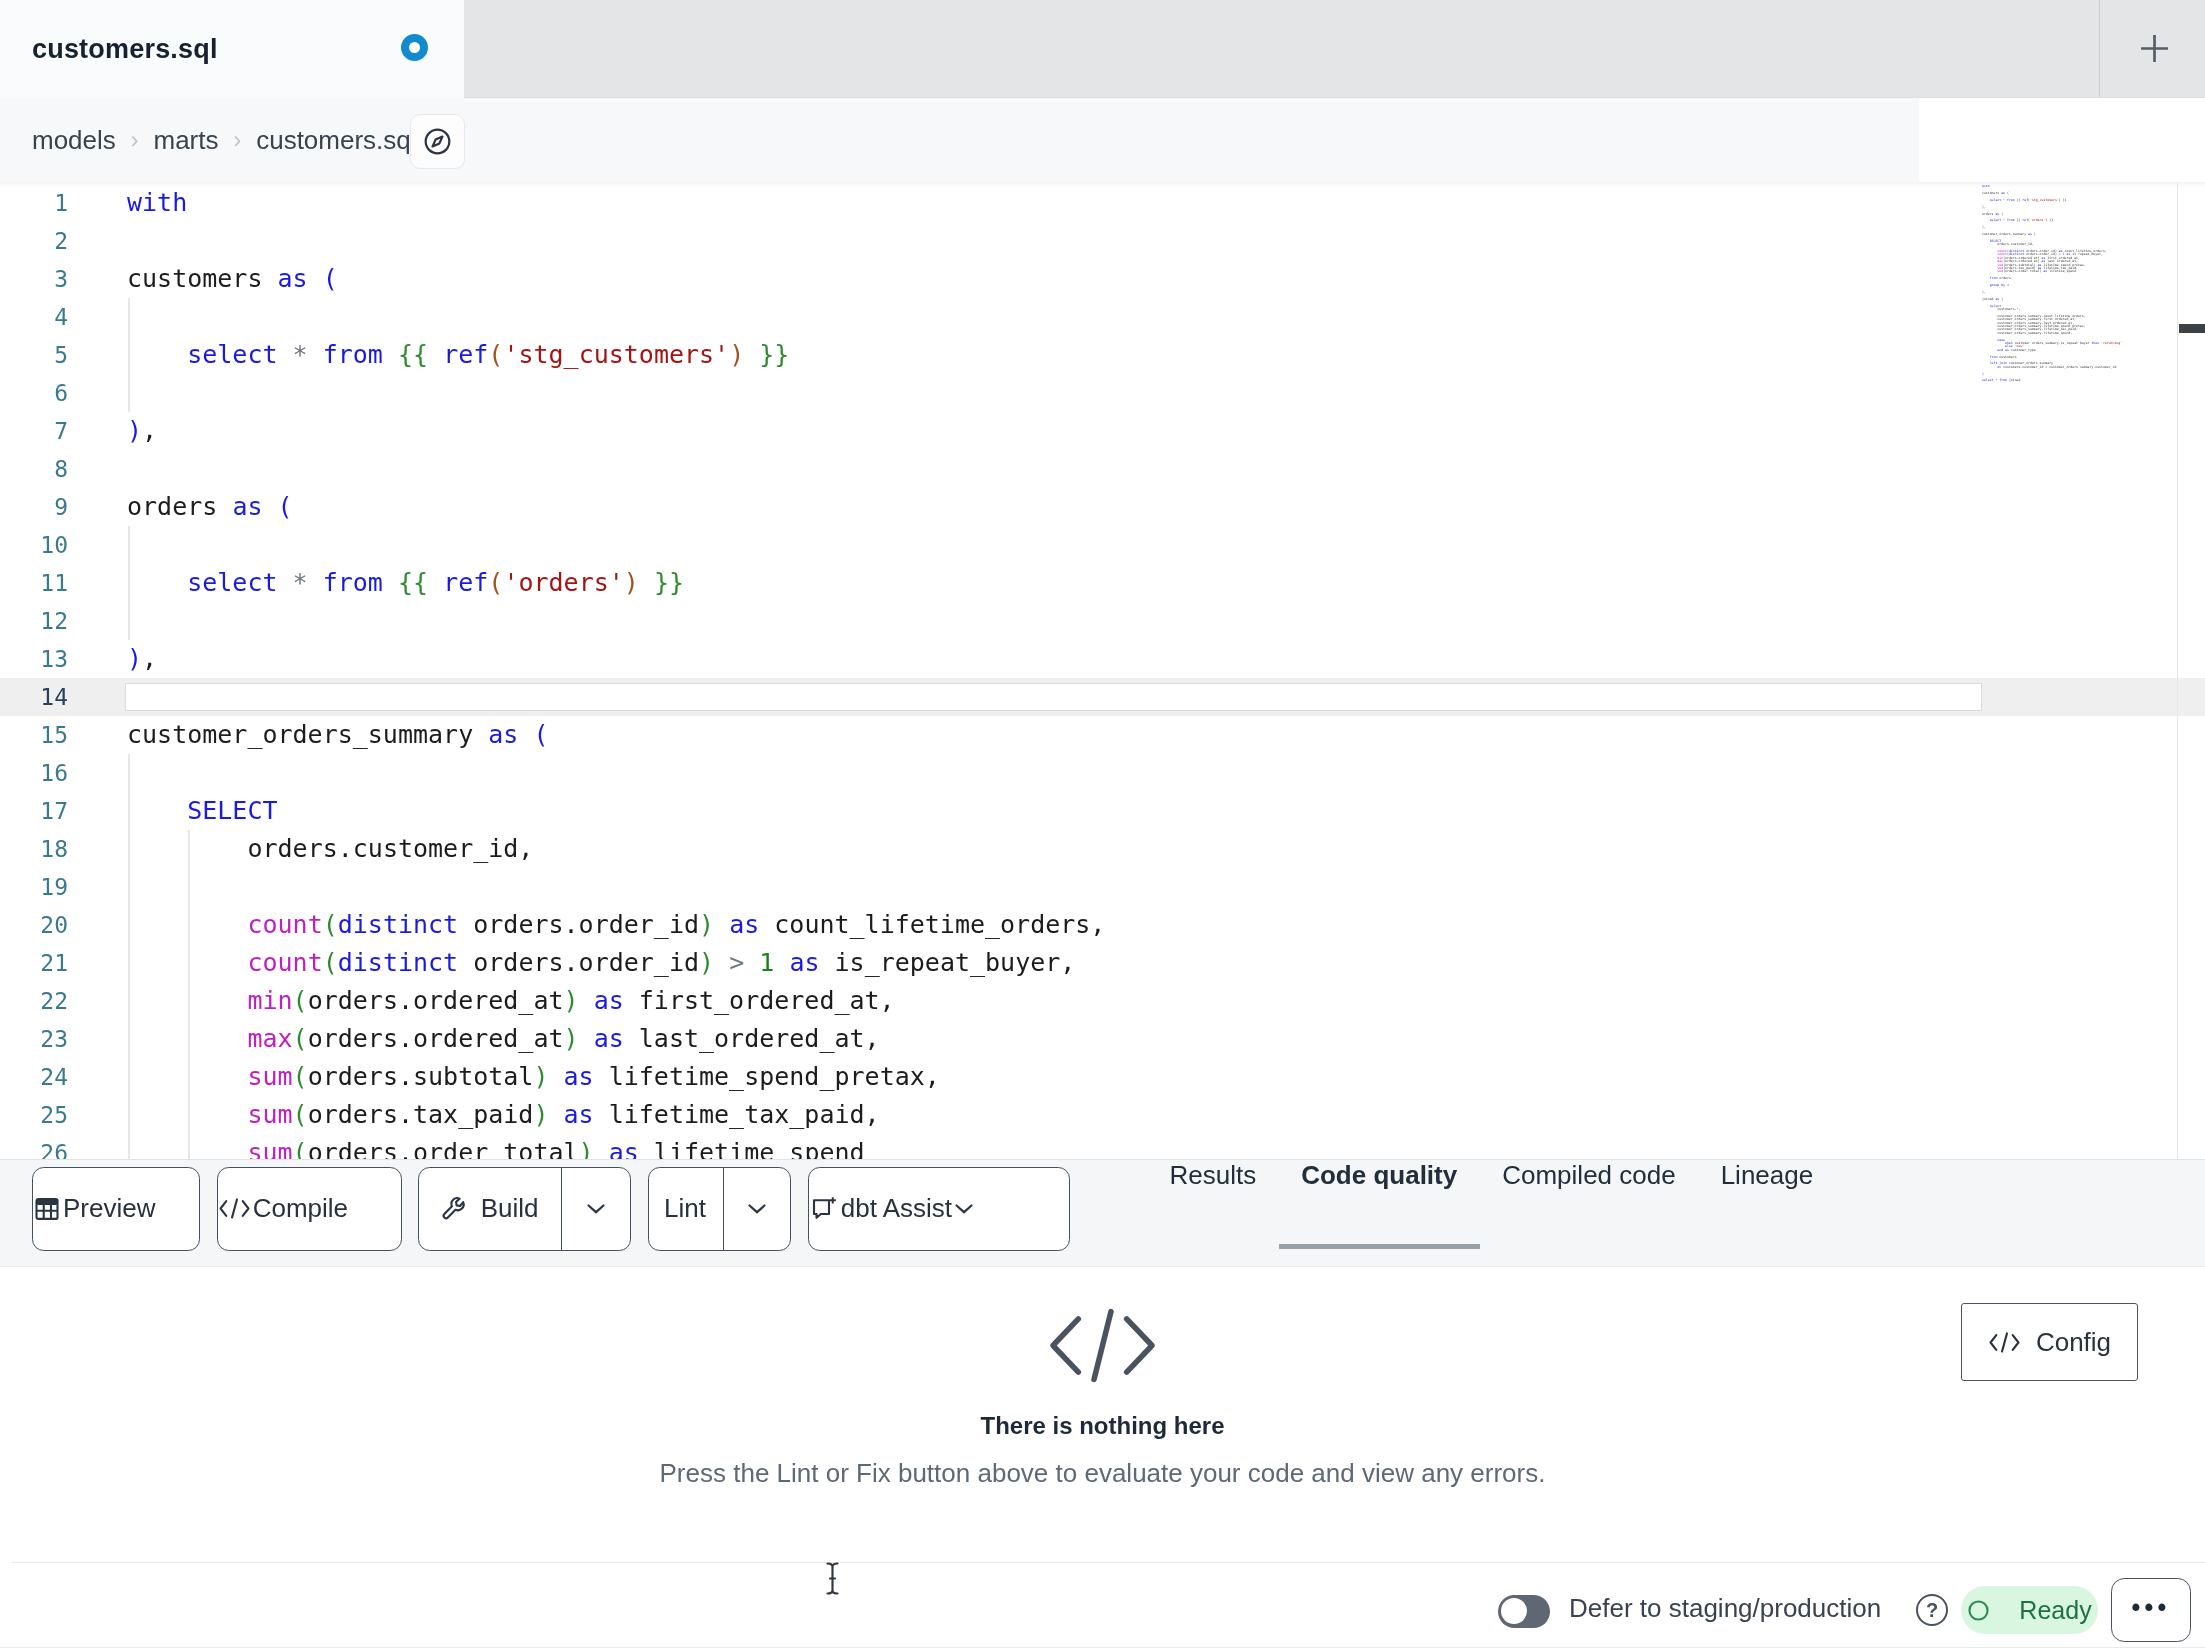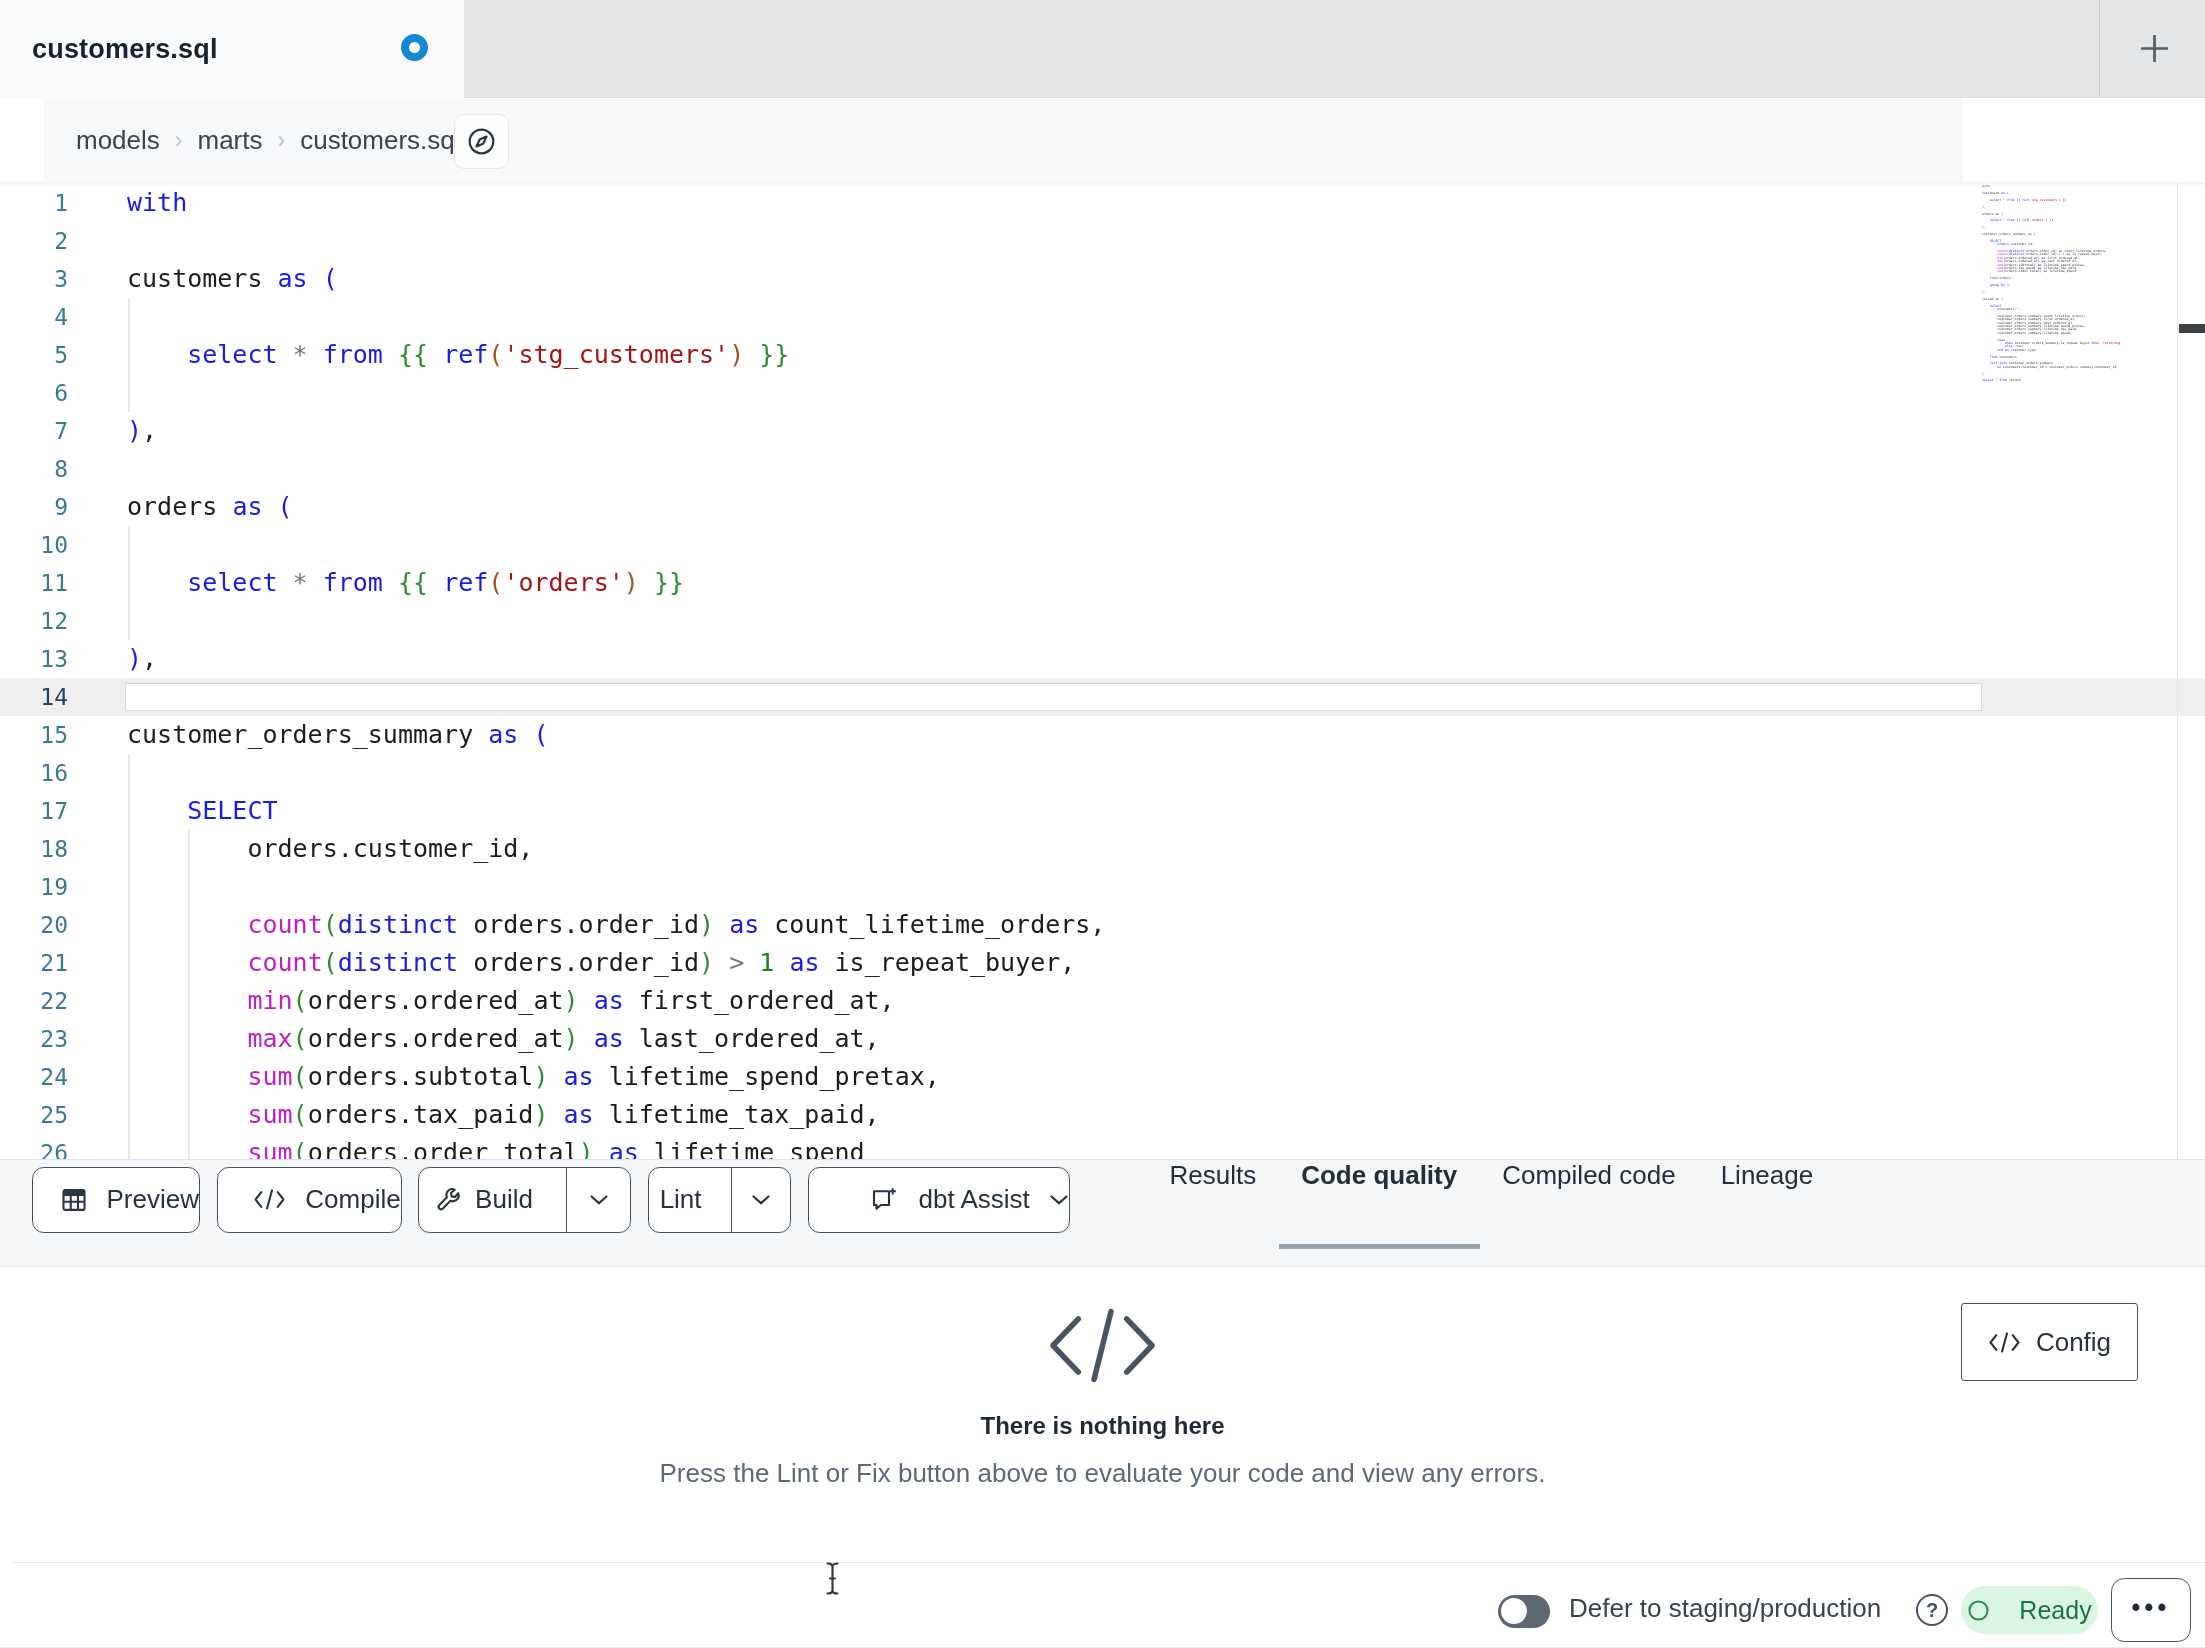--- a/index.html
+++ b/index.html
@@ -9,21 +9,21 @@
   
   .tabstrip{position:absolute;left:0;top:0;width:2205px;height:97px;background:#E4E5E6;border-bottom:0.8px solid #DCDDDE;}
   .tab-active{position:absolute;left:0;top:0;width:464px;height:98px;background:#FAFBFC;display:flex;align-items:center;}
   .tab-title{font-size:27px;font-weight:700;color:#16222F;margin-left:32px;letter-spacing:0.2px;}
   .unsaved-dot{position:absolute;left:401px;top:34px;width:27px;height:27px;border-radius:50%;
                border:8.3px solid #1389CF;background:#fff;box-sizing:border-box;}
   .strip-divider{position:absolute;left:2099px;top:0;width:0.8px;height:97px;background:#CBCCCE;}
   .new-tab{position:absolute;left:2118px;top:15px;width:72px;height:67px;display:flex;align-items:center;justify-content:center;cursor:pointer;}
 
   
-  .crumbbar{position:absolute;left:0;top:98px;width:1919px;height:84px;background:#F7F8F9;margin-left:44px;}
+  .crumbbar{position:absolute;left:0;top:98px;width:1919px;height:84px;background:#F7F8F9;}
   .crumbs{position:absolute;left:32px;top:0;height:84px;display:flex;align-items:center;gap:15px;font-size:26px;color:#39434F;}
   .crumb-sep{color:#BDC3CA;font-size:23px;}
   .compass-btn{position:absolute;left:410px;top:16px;width:53px;height:53px;border:0.8px solid #E7E8EA;border-radius:10px;
                background:#FDFDFD;display:flex;align-items:center;justify-content:center;cursor:pointer;}
   .save-btn{position:absolute;left:2016px;top:103px;width:155px;height:67px;border-radius:8.3px;background:#146E6A;
             display:flex;align-items:center;justify-content:center;gap:13.3px;color:#fff;font-size:27.5px;font-weight:600;cursor:pointer;}
 
   
   .editor{position:absolute;left:0;top:182px;width:2205px;height:977px;background:#FFFFFF;
           box-shadow:inset 0 7.5px 7.5px -7.5px rgba(0,0,0,.10);}
@@ -41,22 +41,22 @@
 
   .minimap{position:absolute;left:1982px;top:3.3px;width:193px;height:967px;overflow:hidden;}
   .minimap pre{margin:0;font-family:"DejaVu Sans Mono",monospace;font-size:3.2px;line-height:3.4px;color:#3A3A3A;}
   .m-kw{color:#1B1BE0;font-style:normal;} .m-fn{color:#C01FC0;font-style:normal;} .m-str{color:#A31515;font-style:normal;}
   .map-sep{position:absolute;left:2177px;top:0;width:0.8px;height:977px;background:#E7E7E8;}
   .scroll-thumb{position:absolute;left:2179px;top:142px;width:27px;height:9.2px;background:#3F4245;cursor:pointer;}
 
   
   .toolstrip{position:absolute;left:0;top:1159px;width:2205px;height:108px;background:#F5F6F7;border-top:0.8px solid #E2E3E5;border-bottom:0.8px solid #EAEBED;box-sizing:border-box;}
   .toolbtns{position:absolute;left:32px;top:6.7px;display:flex;gap:16.7px;align-items:flex-start;}
-  .tbtn{height:66px;border:1.7px solid #45505F;border-radius:11.7px;background:#fff;display:flex;align-items:center;justify-content:flex-end;
-        gap:19px;font-size:26px;font-weight:500;color:#28323F;box-sizing:border-box;cursor:pointer;}
+  .tbtn{height:84px;border:1.7px solid #45505F;border-radius:11.7px;background:#fff;display:flex;align-items:center;justify-content:flex-start;
+        gap:2px;font-size:26px;font-weight:500;color:#28323F;box-sizing:border-box;cursor:pointer;}
   .tbtn .seg{height:100%;display:flex;align-items:center;justify-content:center;gap:13.3px;}
   .seg-chev{border-left:1.7px solid #45505F;}
   .ptabs{position:absolute;left:1147px;top:0;height:89px;display:flex;}
   .ptab{height:100%;display:flex;align-items:flex-start;padding:0 22.5px;font-size:26px;color:#222E3C;cursor:pointer;box-sizing:border-box;border-bottom:5.8px solid transparent;}
   .ptab.active{font-weight:700;border-bottom-color:#98A0A8;}
 
   
   .panel{position:absolute;left:0;top:1267px;width:2205px;height:295px;background:#fff;}
   .empty{position:absolute;left:0;top:0;width:100%;text-align:center;}
   .empty-icon{margin-top:35px;}

